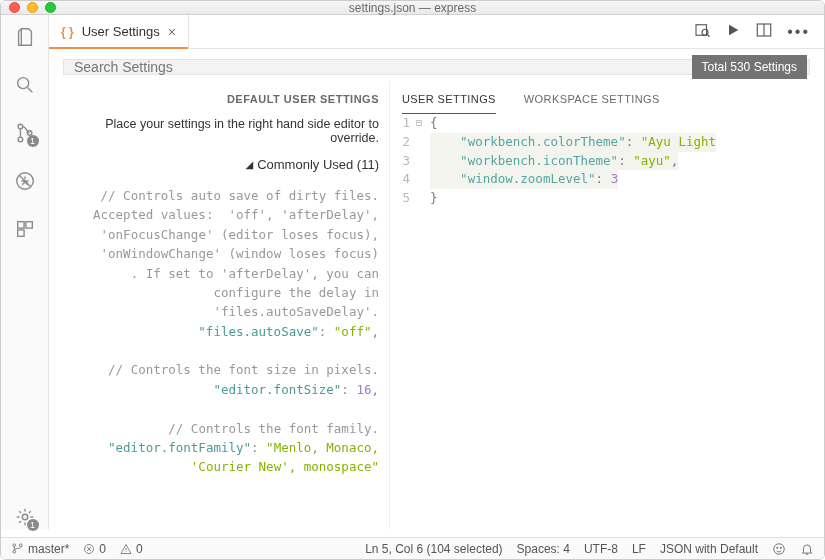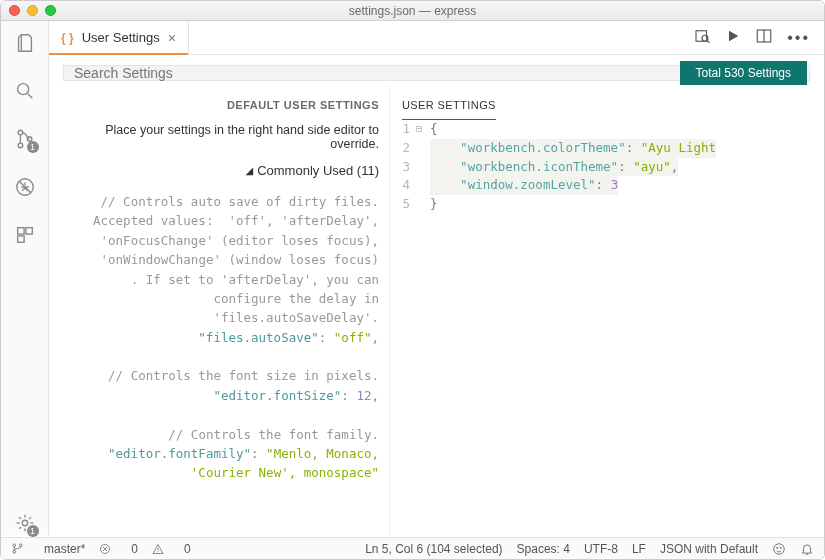--- a/index.html
+++ b/index.html
@@ -1,19 +1,19 @@
 <!DOCTYPE html>
 <html><head>
 <meta charset="utf-8">
 <style>
 * { box-sizing: border-box; margin: 0; padding: 0; }
 body { font-family: -apple-system, "Helvetica Neue", Arial, sans-serif; font-size: 13px; color: #333; background: #fff; width: 825px; height: 560px; overflow: hidden; border: 1px solid #ccc; border-radius: 6px; position: relative; }
 
 
-.titlebar { height: 20px; background: linear-gradient(#f6f6f6,#eaeaea); border-bottom: 1px solid #d0d0d0; display: flex; align-items: center; padding: 0 8px; position: relative; text-decoration: underline; }
+.titlebar { height: 14px; background: linear-gradient(#f6f6f6,#eaeaea); border-bottom: 1px solid #d0d0d0; display: flex; align-items: center; padding: 0 8px; position: relative; text-decoration: underline; }
 .traffic { display: flex; gap: 7px; }
 .dot { width: 11px; height: 11px; border-radius: 50%; }
 .dot.red { background: #ff5f57; border: 0.5px solid #e24640; }
 .dot.yel { background: #febc2e; border: 0.5px solid #dda017; }
 .dot.grn { background: #28c840; border: 0.5px solid #1aab29; }
 .title { position: absolute; left: 0; right: 0; text-align: center; font-size: 12px; color: #6a6a6a; }
 
 .app { display: flex; height: calc(100% - 22px - 22px); }
 
 
@@ -31,21 +31,21 @@
 .tab-icon { color: #ef8e45; font-weight: bold; font-size: 12px; }
 .tab-close { color: #777; font-size: 14px; }
 .tabs .spacer { flex:1; }
 .tabs .actions { display:flex; align-items:center; gap:14px; padding-right:14px; color:#555; }
 .tabs .actions svg { stroke:#555; fill:none; stroke-width:1.5; }
 
 
 .searchbar { padding: 10px 14px 6px; }
 .search { display:flex; align-items:center; background:#f3f3f3; border:1px solid #e4e4e4; height:16px; }
 .search input { flex:1; border:none; background:transparent; padding:0 10px; font-size:14px; color:#666; outline:none; }
-.total { background:#0f766e; color:#fff; font-size:12px; padding:5px 16px; margin:2px; }
+.total { background:#737373; color:#fff; font-size:12px; padding:5px 10px; margin:2px; }
 
 
 .panes { flex:1; display:flex; min-height:0; }
 .pane-left { width: 340px; padding: 12px 10px 0 24px; overflow:hidden; display:flex; flex-direction:column;text-align:right; }
 .pane-right { flex:1; border-left:1px solid #eee; display:flex; flex-direction:column; min-width:0; }
 .heading { font-size:11px; letter-spacing:0.5px; color:#6a6a6a; font-weight:600; margin-bottom:12px; }
 .sub { font-size:12.5px; color:#333; margin-bottom:4px; }
 .section { font-size:13px; font-weight:400; color:#333; margin: 8px 0 14px; }
 .section .tri { display:inline-block; transform: translateY(-1px); margin-right:4px; font-size:10px; }
 
@@ -68,21 +68,21 @@
 .code .line { white-space:pre; }
 .hl { background:#f4f4ee; display:inline-block; }
 .k2 { color:#55a4a4; }
 .s2 { color:#86b300; }
 .n2 { color:#a37acc; }
 .p2 { color:#777; }
 
 
 .status { position:absolute; bottom:0; left:0; right:0; height:22px; background:#fafafa; border-top:1px solid #e0e0e0; display:flex; align-items:center; font-size:12px; color:#555; padding:0 10px; gap:14px; }
 .status .spacer { flex:1; }
-.status .st-item { display:flex; align-items:center; gap:20px;justify-content:center; }
+.status .st-item { display:flex; align-items:center; gap:4px;justify-content:center; }
 .status svg { stroke:#666; fill:none; stroke-width:1.5; }
 </style>
 </head>
 <body>
 
 <div class="titlebar">
   <div class="traffic">
     <div class="dot red"></div>
     <div class="dot yel"></div>
     <div class="dot grn"></div>
@@ -176,30 +176,31 @@
         <div class="codeblock"><span>// Controls auto save of dirty files.</span>
 <span>Accepted values:  'off', 'afterDelay',</span>
 <span> 'onFocusChange' (editor loses focus),</span>
 <span> 'onWindowChange' (window loses focus)</span>
 <span>. If set to 'afterDelay', you can</span>
 <span>configure the delay in</span>
 <span>'files.autoSaveDelay'.</span>
 <span class="k">"files.autoSave"</span><span class="p">: </span><span class="s">"off"</span><span class="p">,</span>
 
 <span>// Controls the font size in pixels.</span>
-<span class="k">"editor.fontSize"</span><span class="p">: </span><span class="n">12</span><span class="p">,</span>
+<span class="k">"editor.fontSize"</span><span class="p">: </span><span class="n">16</span><span class="p">,</span>
 
 <span>// Controls the font family.</span>
 <span class="k">"editor.fontFamily"</span><span class="p">: </span><span class="s">"Menlo, Monaco,</span>
 <span class="s">'Courier New', monospace"</span></div>
       </div>
 
       <div class="pane-right">
         <div class="rtabs">
           <div class="rtab active">USER SETTINGS</div>
+          <div class="rtab">WORKSPACE SETTINGS</div>
         </div>
         <div class="editor">
           <div class="gutter">
             <div>1</div>
             <div>2</div>
             <div>3</div>
             <div>4</div>
             <div>5</div>
           </div>
           <div class="fold">

